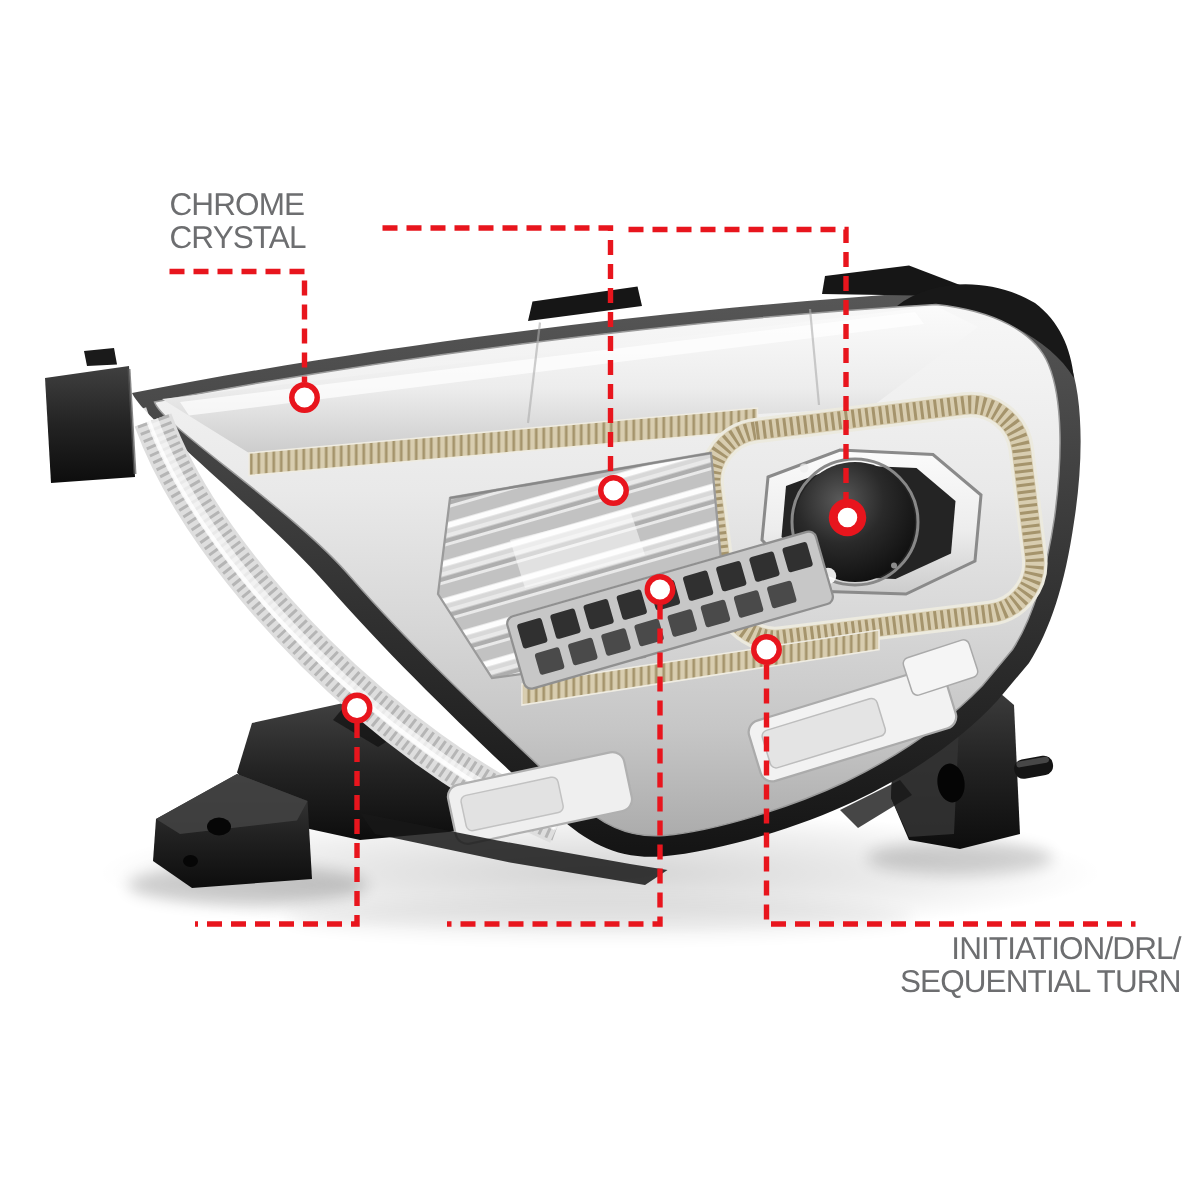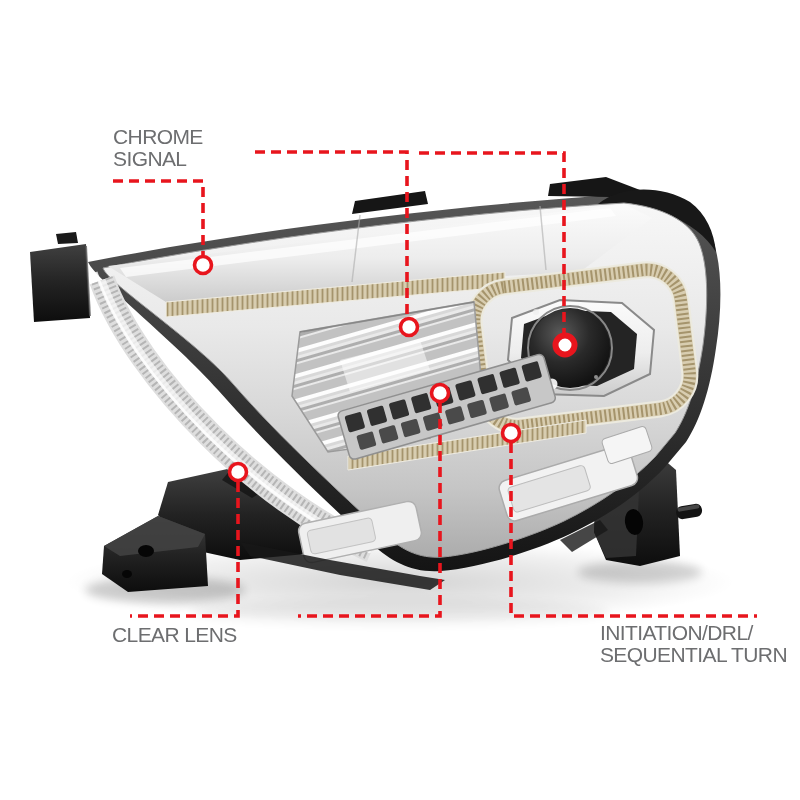--- a/index.html
+++ b/index.html
@@ -1,21 +1,21 @@
 <!DOCTYPE html>
 <html><head>
 <meta charset="utf-8">
 <style>
   html,body{margin:0;padding:0;background:#fff;}
   .stage{position:relative;width:800px;height:800px;background:#fff;overflow:hidden;
          font-family:Liberation Sans, sans-serif;padding-left:28px;}
   .art{position:absolute;left:0;top:0;}
   .label{position:absolute;color:#6d6e70;font-size:21px;line-height:22px;
          letter-spacing:-0.6px;font-weight:400;white-space:nowrap;}
-  .label.right{}
+  .label.right{text-align:right;}
 </style>
 </head>
 <body>
 
 <div class="stage">
 
   <svg class="art" width="800" height="800" viewBox="0 0 800 800">
     <defs>
       <linearGradient id="lgChrome" x1="0" y1="0" x2="0" y2="1">
         <stop offset="0" stop-color="#f7f7f7"></stop>
@@ -220,23 +220,22 @@
       <circle cx="409" cy="327" r="8.5"></circle>
       <circle cx="565" cy="345" r="9.5" stroke-width="6"></circle>
       <circle cx="238" cy="472" r="8.5"></circle>
       <circle cx="440" cy="393" r="8.5"></circle>
       <circle cx="511" cy="433" r="8.5"></circle>
     </g>
   </svg>
 
   <div class="label" style="left:113px;top:126px">
     <div>CHROME</div>
-    <div>SIGNAL</div>
+    <div>CRYSTAL</div>
   </div>
   <div class="label" style="left:112px;top:624px">
-    <div>CLEAR LENS</div>
   </div>
   <div class="label right" style="right:41px;top:622px">
     <div>INITIATION/DRL/</div>
     <div>SEQUENTIAL TURN</div>
   </div>
 
 </div>
 
 </body></html>

